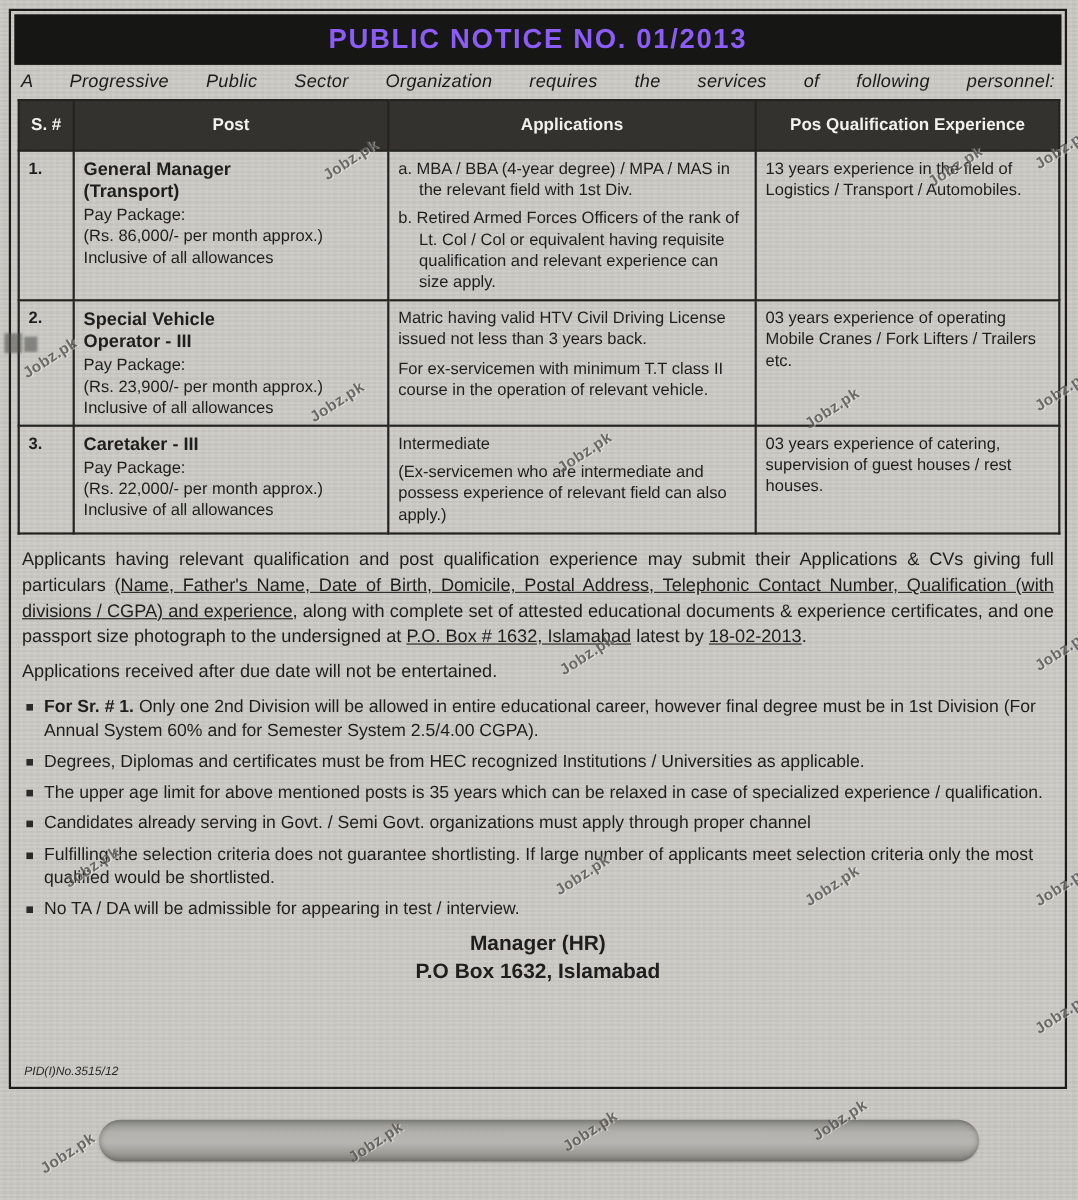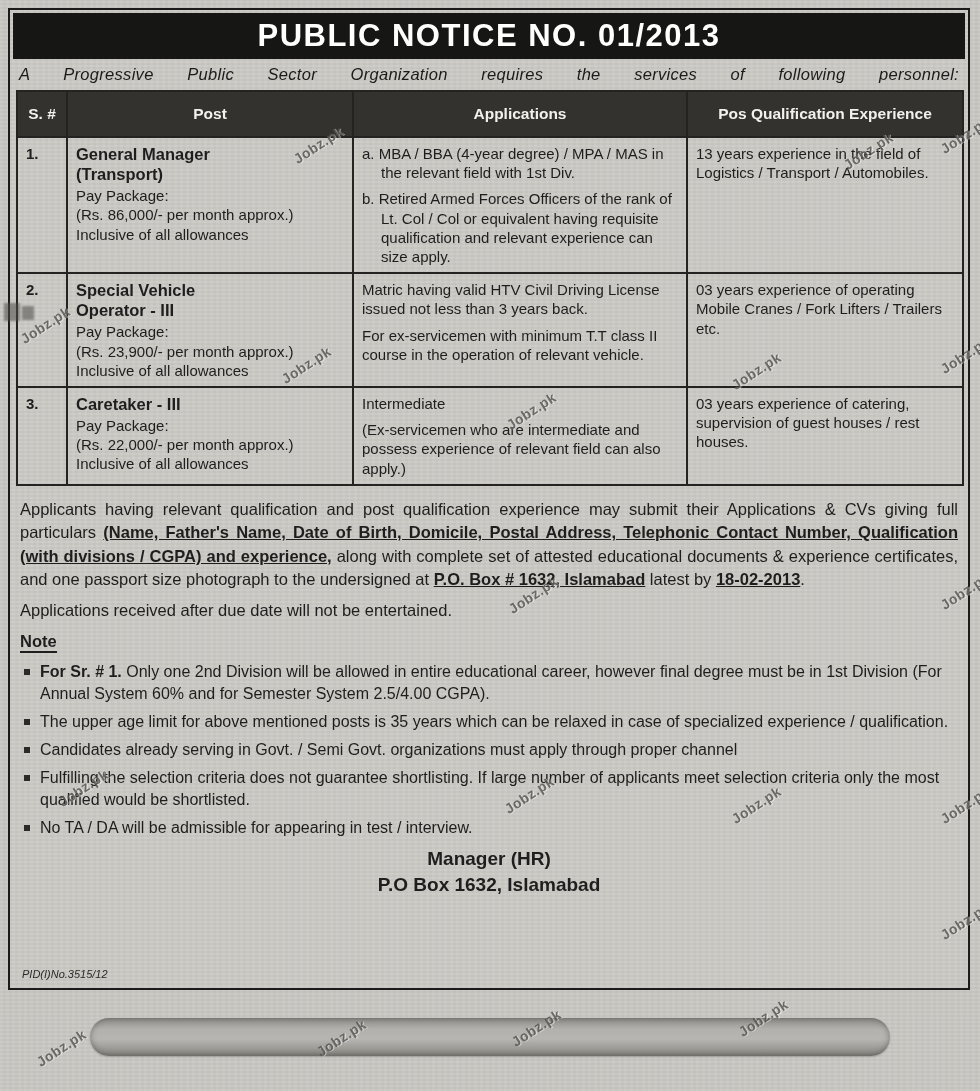--- a/index.html
+++ b/index.html
@@ -19,21 +19,21 @@
     position:absolute;left:8px;top:8px;width:958px;height:978px;
     border:2px solid #1b1b1b;overflow:hidden;
     filter:blur(0.2px);
     background:rgba(255,255,255,0.04);
   }
   .titlebar{
     margin:3px;height:46px;background:#161614;
     display:flex;align-items:center;justify-content:center;
   }
   .titlebar .t{
-    color:#ffffff;font-weight:bold;font-size:31px;letter-spacing:1.5px;
+    color:#8b5cf6;font-weight:bold;font-size:25px;letter-spacing:1.5px;
   }
   .intro{
     padding:3px 9px 4px 9px;font-size:16.5px;color:#1b1b1b;
     text-align:justify;text-align-last:justify;letter-spacing:.3px;font-style:italic;
   }
 
   
   table.jobs{
     border-collapse:collapse;margin:2px 6px 4px 6px;width:946px;table-layout:fixed;
   }
@@ -48,21 +48,21 @@
   td.sn{font-weight:bold;font-size:16px;padding-left:12px;}
   .post-title{font-weight:bold;font-size:16.5px;white-space:pre-line;line-height:1.22;margin-bottom:2px;}
   .post-line{font-size:15px;}
   .qual-item{margin-bottom:7px;}
   .qual-item.hang{padding-left:19px;text-indent:-19px;}
   .qual-item:last-child{margin-bottom:0;}
 
   
   .sections{padding:8px 10px 0 10px;}
   .apply{margin:0 0 10px 0;font-size:16.5px;line-height:1.42;text-align:justify;}
-  .apply .u{font-weight:bold;text-decoration:underline;}
+  .apply .u{font-weight:normal;text-decoration:underline;}
   .deadline{font-size:16.5px;margin:0 0 12px 0;}
   .note-head{display:inline-block;font-weight:bold;font-size:16.5px;border-bottom:2px solid #1e1e1e;margin-bottom:8px;}
   .bullet{display:flex;margin:0 0 7px 0;font-size:16px;line-height:1.33;}
   .bullet .sq{flex:0 0 auto;width:6px;height:6px;background:#2a2a28;margin:8px 10px 0 4px;}
   .bullet .bt{flex:1;}
   .bullet .bt b{font-weight:bold;}
 
   .sig{margin-top:8px;text-align:center;}
   .sig-line{font-weight:bold;font-size:19px;line-height:1.35;}
 
@@ -158,27 +158,28 @@
         </tr>
       </tbody>
     </table>
 
     <div class="sections">
 
       <p class="apply"><span>Applicants having relevant qualification and post qualification experience may submit their Applications &amp; CVs giving full particulars </span><span class="u">(Name, Father's Name, Date of Birth, Domicile, Postal Address, Telephonic Contact Number, Qualification (with divisions / CGPA) and experience,</span><span> along with complete set of attested educational documents &amp; experience certificates, and one passport size photograph to the undersigned at </span><span class="u">P.O. Box # 1632, Islamabad</span><span> latest by </span><span class="u">18-02-2013</span><span>.</span></p>
 
       <div class="deadline">Applications received after due date will not be entertained.</div>
 
-      <div>
-        <span class="note-head">Note</span>
-      </div>
 
       <div class="bullet">
         <span class="sq"></span>
         <span class="bt"><b>For Sr. # 1.</b><span> Only one 2nd Division will be allowed in entire educational career, however final degree must be in 1st Division (For Annual System 60% and for Semester System 2.5/4.00 CGPA).</span></span>
+      </div>
+      <div class="bullet">
+        <span class="sq"></span>
+        <span class="bt"><b></b><span>Degrees, Diplomas and certificates must be from HEC recognized Institutions / Universities as applicable.</span></span>
       </div>
       <div class="bullet">
         <span class="sq"></span>
         <span class="bt"><b></b><span>The upper age limit for above mentioned posts is 35 years which can be relaxed in case of specialized experience / qualification.</span></span>
       </div>
       <div class="bullet">
         <span class="sq"></span>
         <span class="bt"><b></b><span>Candidates already serving in Govt. / Semi Govt. organizations must apply through proper channel</span></span>
       </div>
       <div class="bullet">

